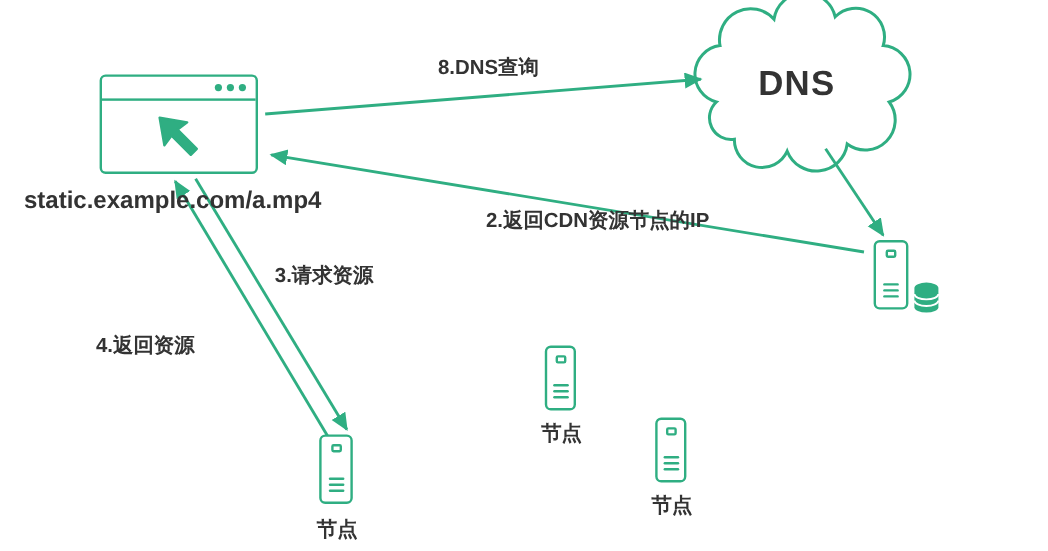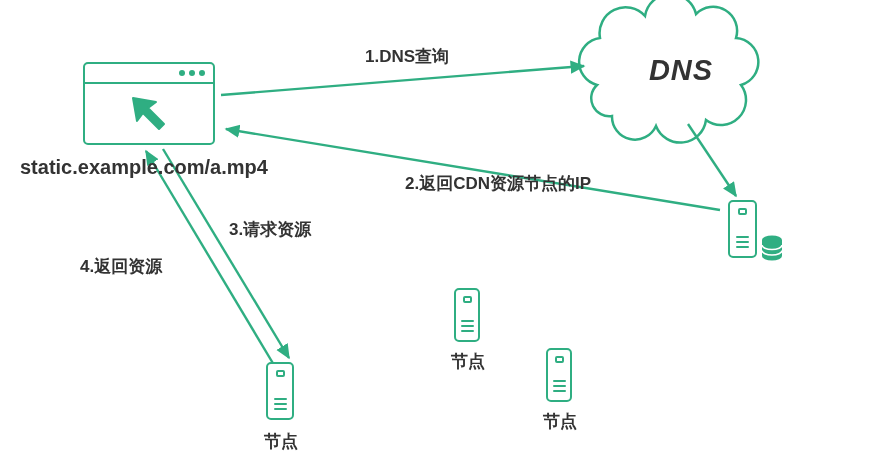--- a/index.html
+++ b/index.html
@@ -105,21 +105,21 @@
       <span class="dot"></span>
     </div>
     <div class="body">
       <svg width="42" height="42" viewBox="0 0 42 42">
         <path d="M5,5 L28,9 L20,15 L36,31 L31,36 L15,20 L9,28 Z" style="fill:var(--accent);stroke:var(--accent);stroke-width:2;stroke-linejoin:round"></path>
       </svg>
     </div>
   </div>
   <div class="label" style="left:20px;top:156px;font-size:20px;">static.example.com/a.mp4</div>
 
-  <div class="dns-title" style="left:681px;top:54px;font-style:italic;">DNS</div>
+  <div class="dns-title" style="left:664px;top:54px;">DNS</div>
 
   <div class="server" style="left:728px;top:200px;width:29px;height:58px;">
     <span class="slot"></span>
     <span class="lines">
         <i></i>
         <i></i>
         <i></i>
       </span>
   </div>
   <svg class="db" style="left:760px;top:234px;" width="24" height="28" viewBox="0 0 24 28">
@@ -151,18 +151,18 @@
   <div class="server" style="left:546px;top:348px;width:26px;height:54px;">
     <span class="slot"></span>
     <span class="lines">
         <i></i>
         <i></i>
         <i></i>
       </span>
   </div>
   <div class="label center" style="left:560px;top:410px;">节点</div>
 
-  <div class="label" style="left:365px;top:45px;">1.DNS查询</div>
+  <div class="label" style="left:365px;top:45px;">8.DNS查询</div>
   <div class="label" style="left:405px;top:172px;">2.返回CDN资源节点的IP</div>
   <div class="label" style="left:229px;top:218px;">3.请求资源</div>
-  <div class="label" style="left:80px;top:255px;">4.返回资源</div>
+  <div class="label" style="left:80px;top:276px;">4.返回资源</div>
 
 </div>
 
 </body></html>

